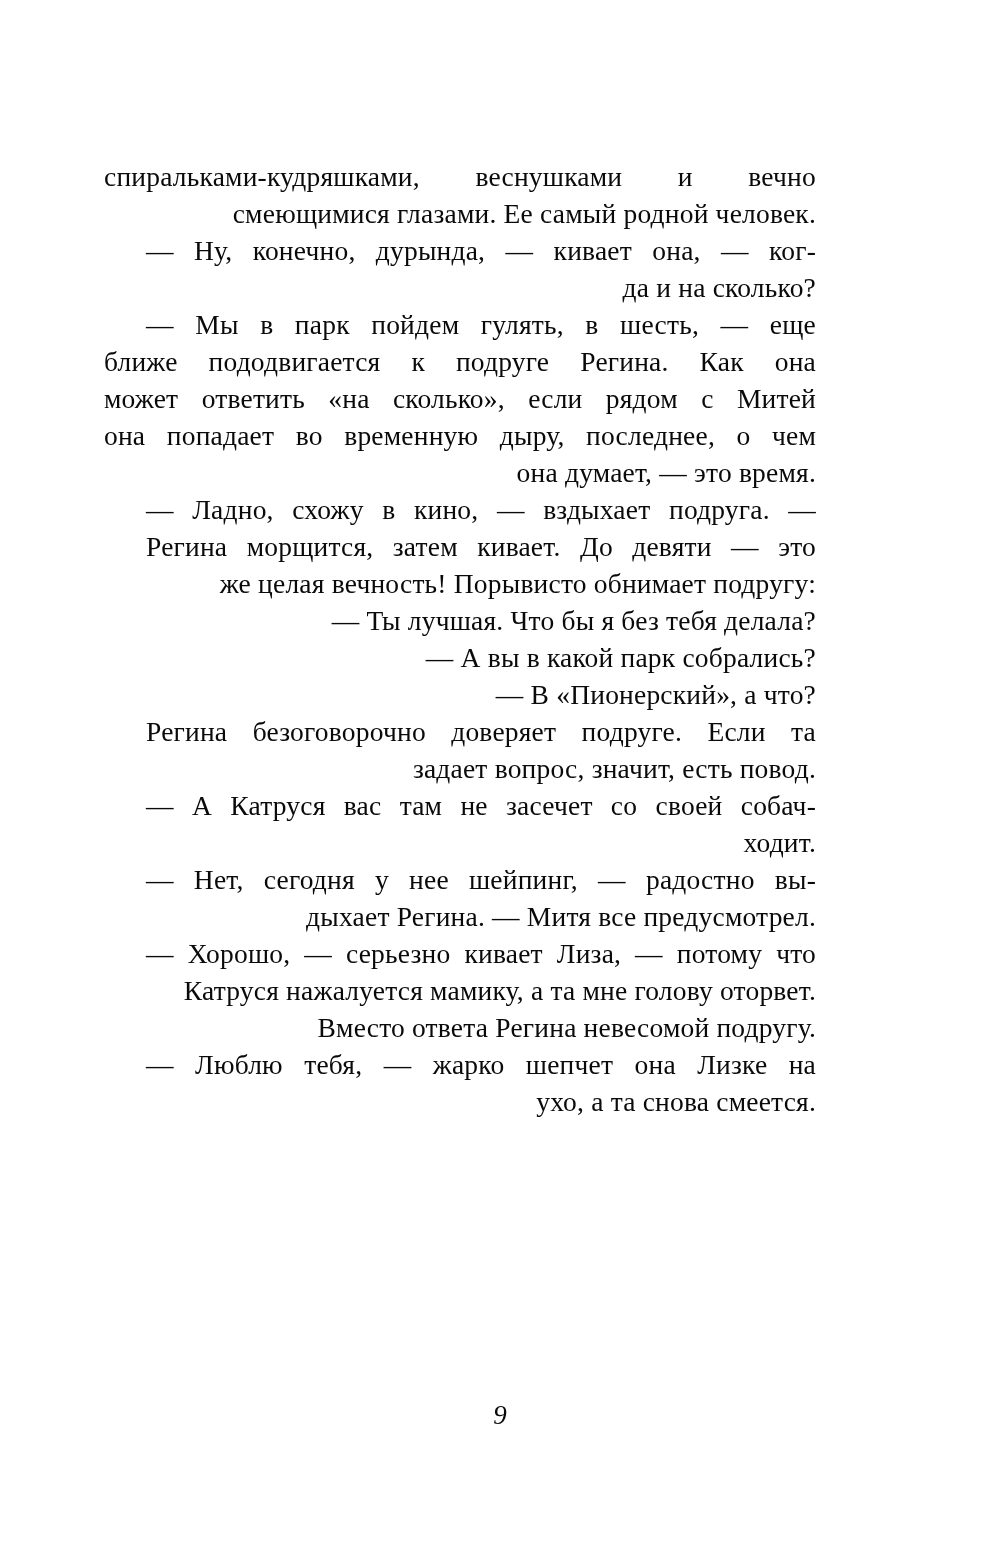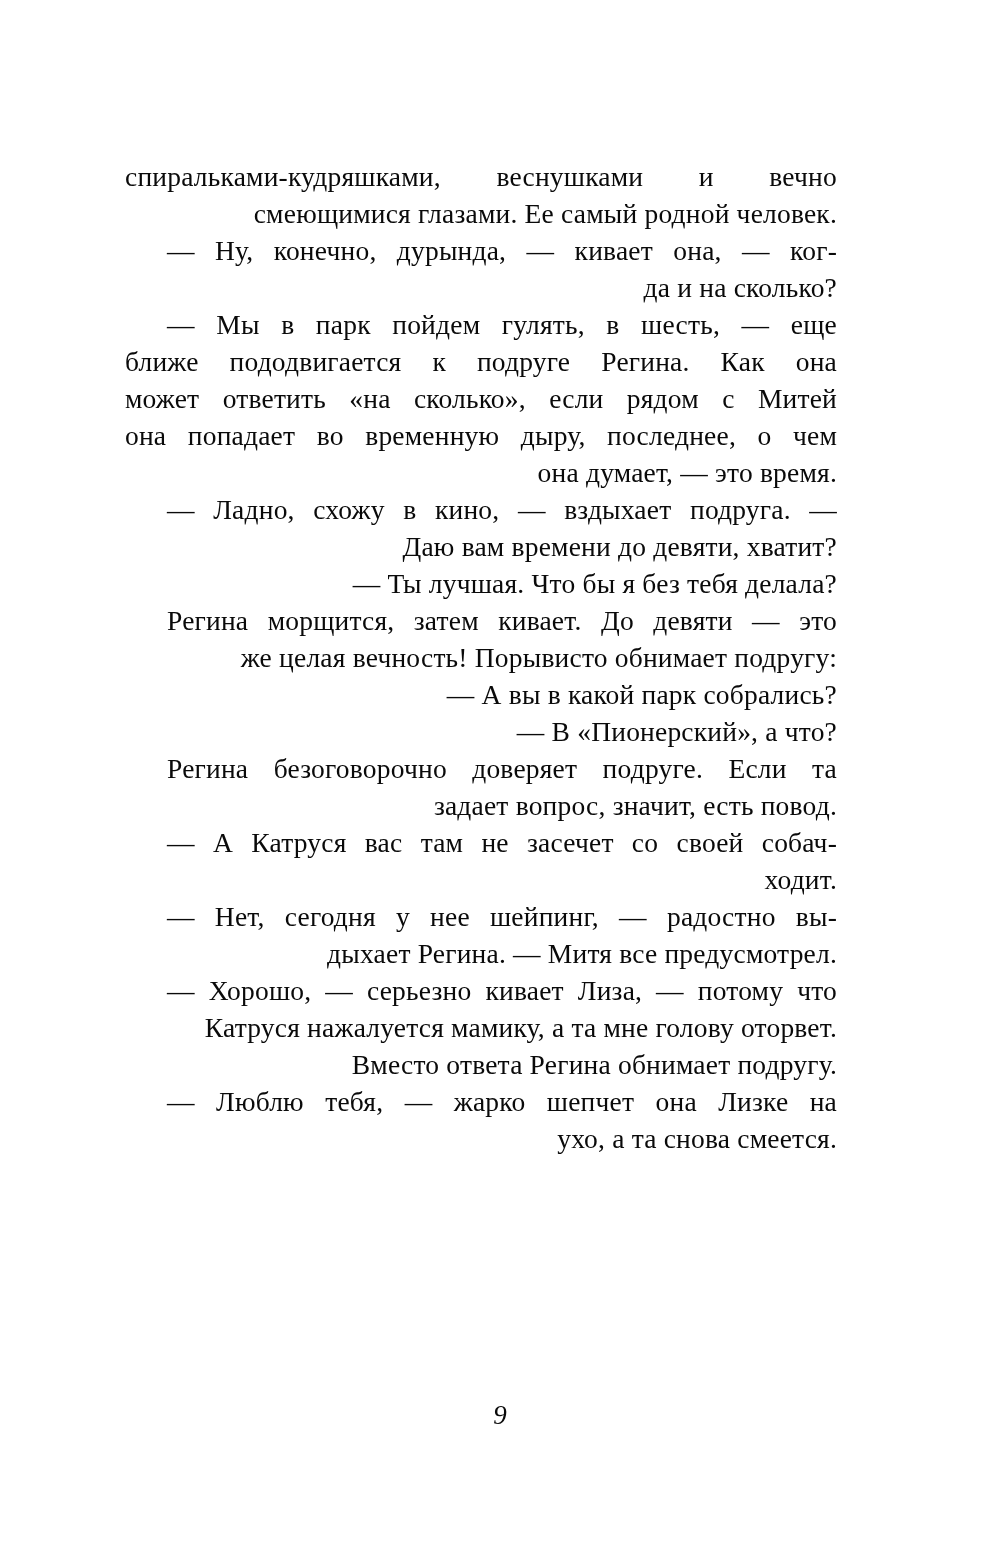--- a/index.html
+++ b/index.html
@@ -11,21 +11,21 @@
     position: relative;
     width: 1000px;
     height: 1564px;
     background: #ffffff;
     color: #0a0a0a;
     font-family: "Liberation Serif", "DejaVu Serif", serif;
     overflow: hidden;
   }
   .text-block {
     position: absolute;
-    left: 125px;
+    left: 104px;
     top: 158px;
     width: 712px;
     font-size: 27.5px;
     line-height: 37px;
     letter-spacing: 0.2px;
   }
   .paragraph {
     margin: 0;
     padding: 0;
   }
@@ -68,28 +68,27 @@
       </div>
       <div class="paragraph">
         <div class="line just indent">— Мы в парк пойдем гулять, в шесть, — еще</div>
         <div class="line just">ближе пододвигается к подруге Регина. Как она</div>
         <div class="line just">может ответить «на сколько», если рядом с Митей</div>
         <div class="line just">она попадает во временную дыру, последнее, о чем</div>
         <div class="line last">она думает, — это время.</div>
       </div>
       <div class="paragraph">
         <div class="line just indent">— Ладно, схожу в кино, — вздыхает подруга. —</div>
-        <div class="line last">Даю вам времени до девяти, хватит?</div>
-      </div>
-      <div class="paragraph">
-        <div class="line last indent">— Ты лучшая. Что бы я без тебя делала?</div>
       </div>
       <div class="paragraph">
         <div class="line just indent">Регина морщится, затем кивает. До девяти — это</div>
         <div class="line last">же целая вечность! Порывисто обнимает подругу:</div>
+      </div>
+      <div class="paragraph">
+        <div class="line last indent">— Ты лучшая. Что бы я без тебя делала?</div>
       </div>
       <div class="paragraph">
         <div class="line last indent">— А вы в какой парк собрались?</div>
       </div>
       <div class="paragraph">
         <div class="line last indent">— В «Пионерский», а что?</div>
       </div>
       <div class="paragraph">
         <div class="line just indent">Регина безоговорочно доверяет подруге. Если та</div>
         <div class="line last">задает вопрос, значит, есть повод.</div>
@@ -100,21 +99,21 @@
       </div>
       <div class="paragraph">
         <div class="line just indent">— Нет, сегодня у нее шейпинг, — радостно вы-</div>
         <div class="line last">дыхает Регина. — Митя все предусмотрел.</div>
       </div>
       <div class="paragraph">
         <div class="line just indent">— Хорошо, — серьезно кивает Лиза, — потому что</div>
         <div class="line last">Катруся нажалуется мамику, а та мне голову оторвет.</div>
       </div>
       <div class="paragraph">
-        <div class="line last indent">Вместо ответа Регина обнимает подругу.</div>
+        <div class="line last indent">Вместо ответа Регина невесомой подругу.</div>
       </div>
       <div class="paragraph">
         <div class="line just indent">— Люблю тебя, — жарко шепчет она Лизке на</div>
         <div class="line last">ухо, а та снова смеется.</div>
       </div>
     </div>
   <div class="page-number">9</div>
 </div>
 
 </body></html>

